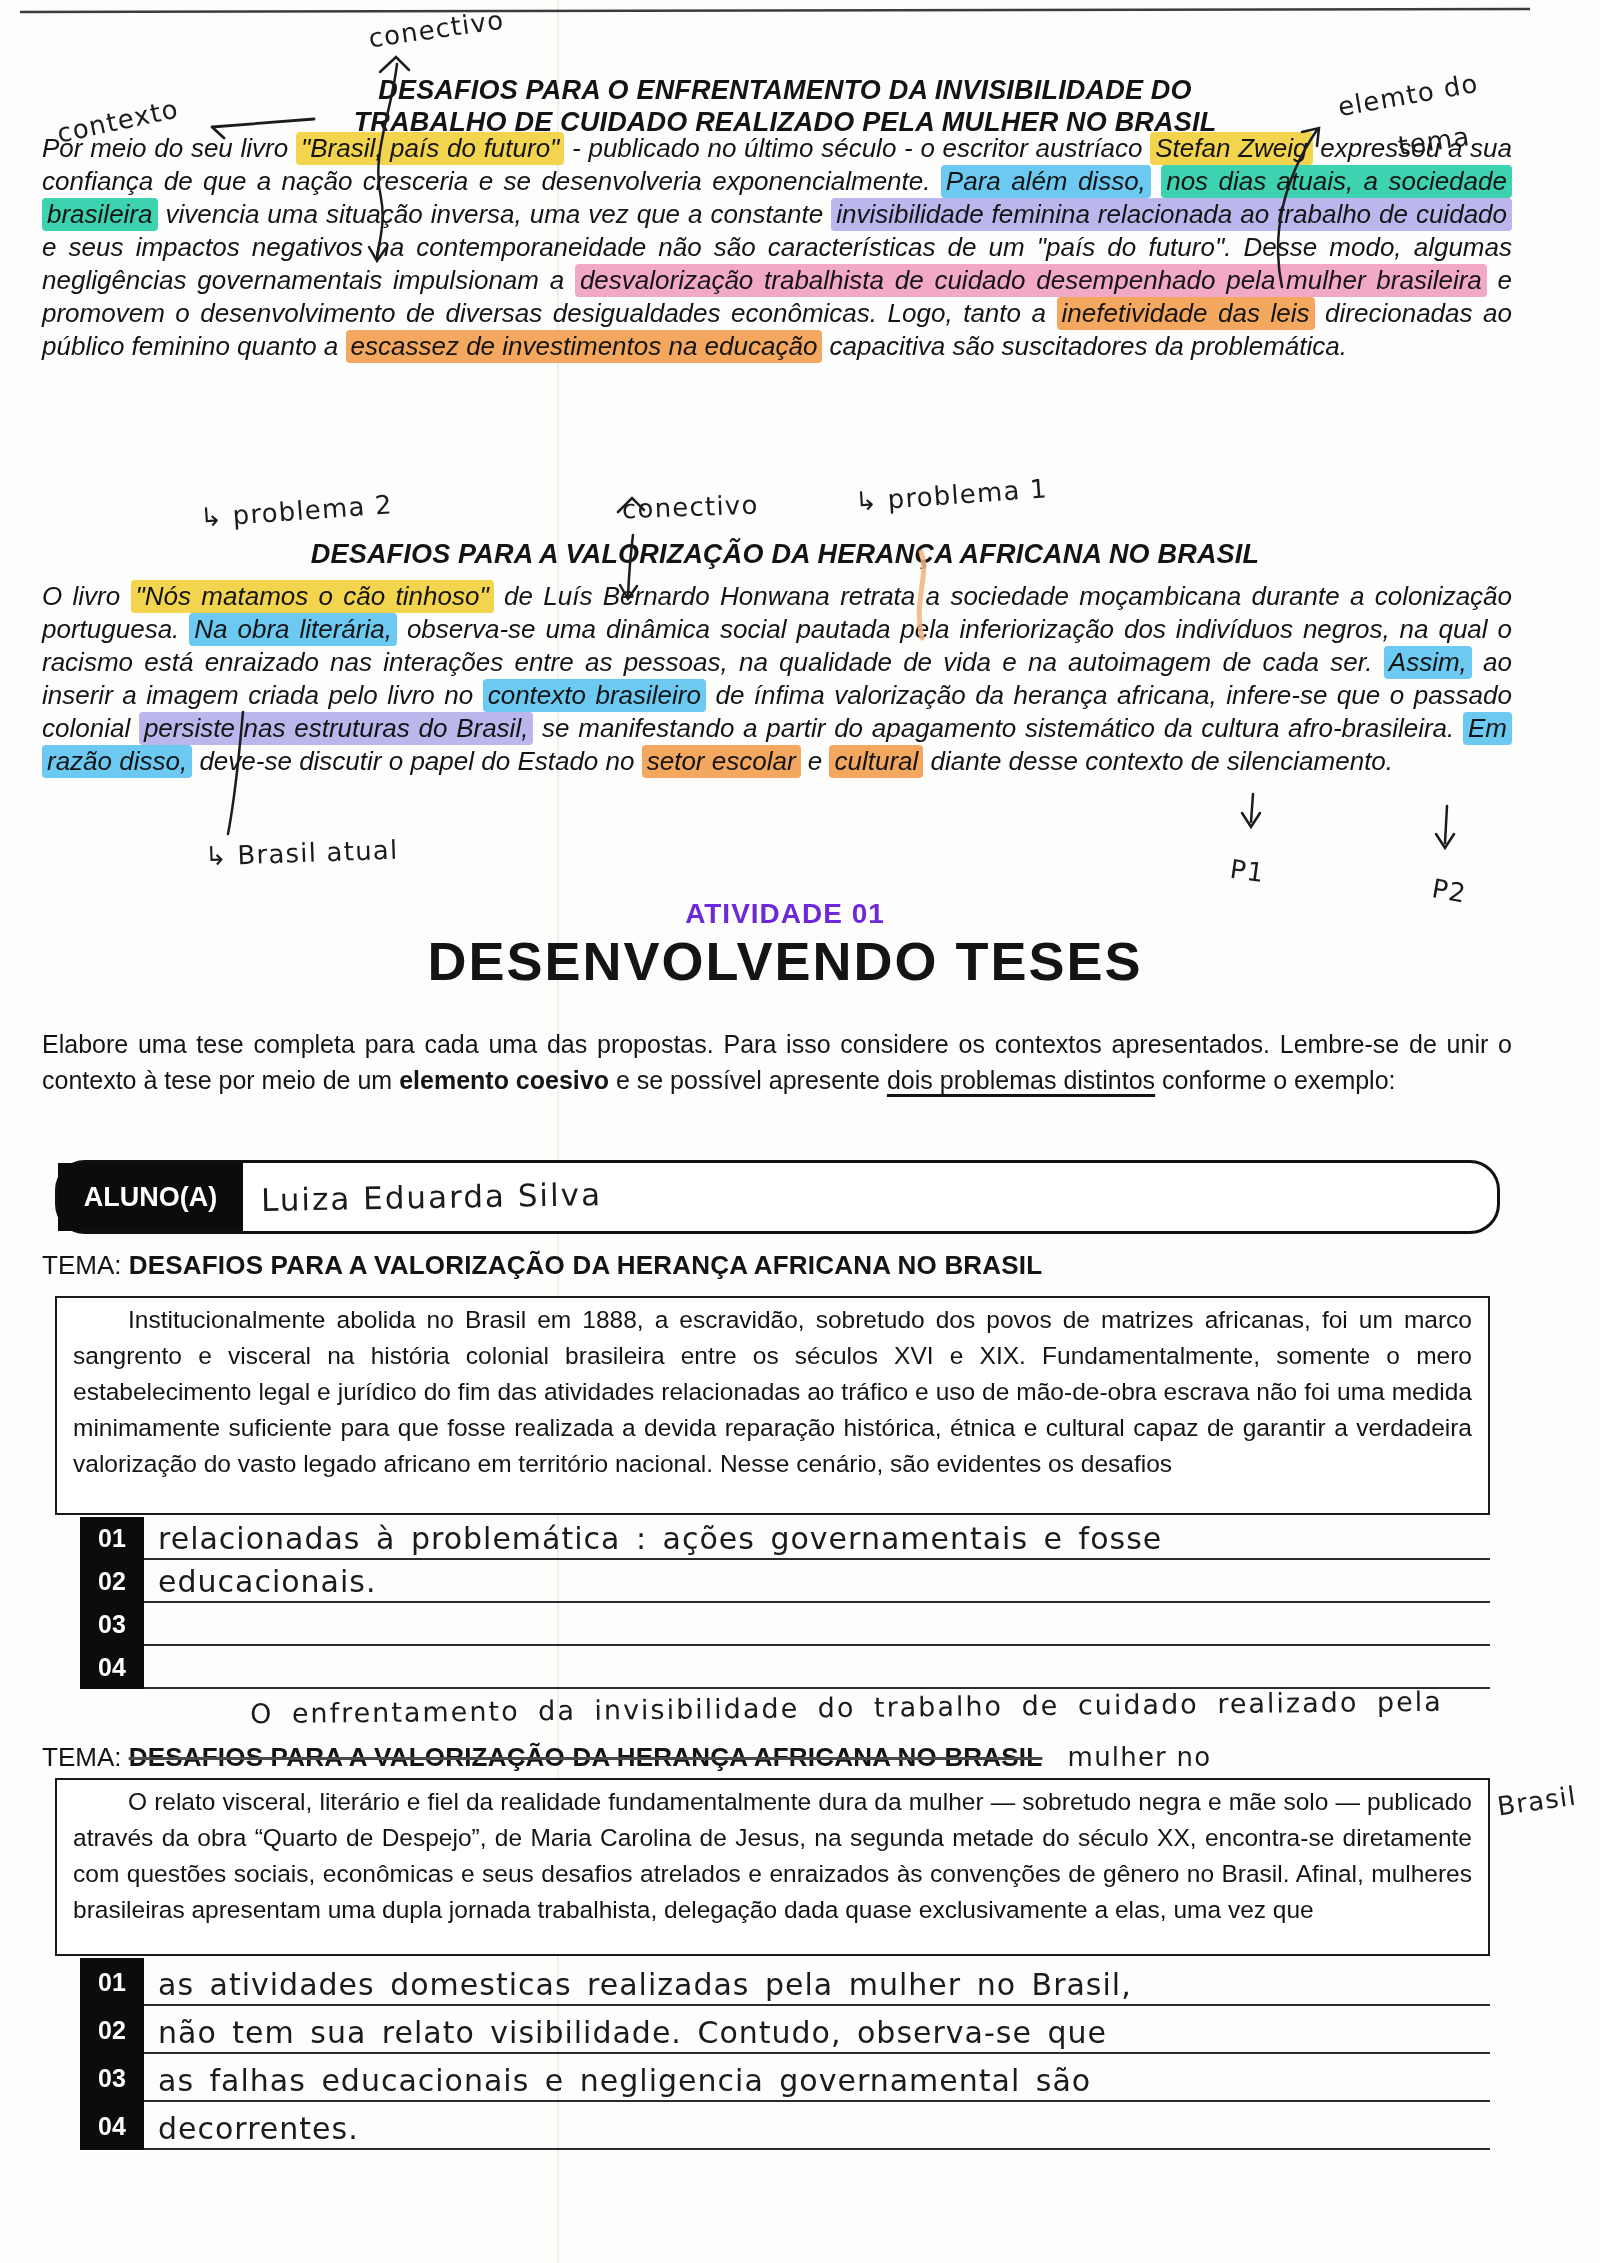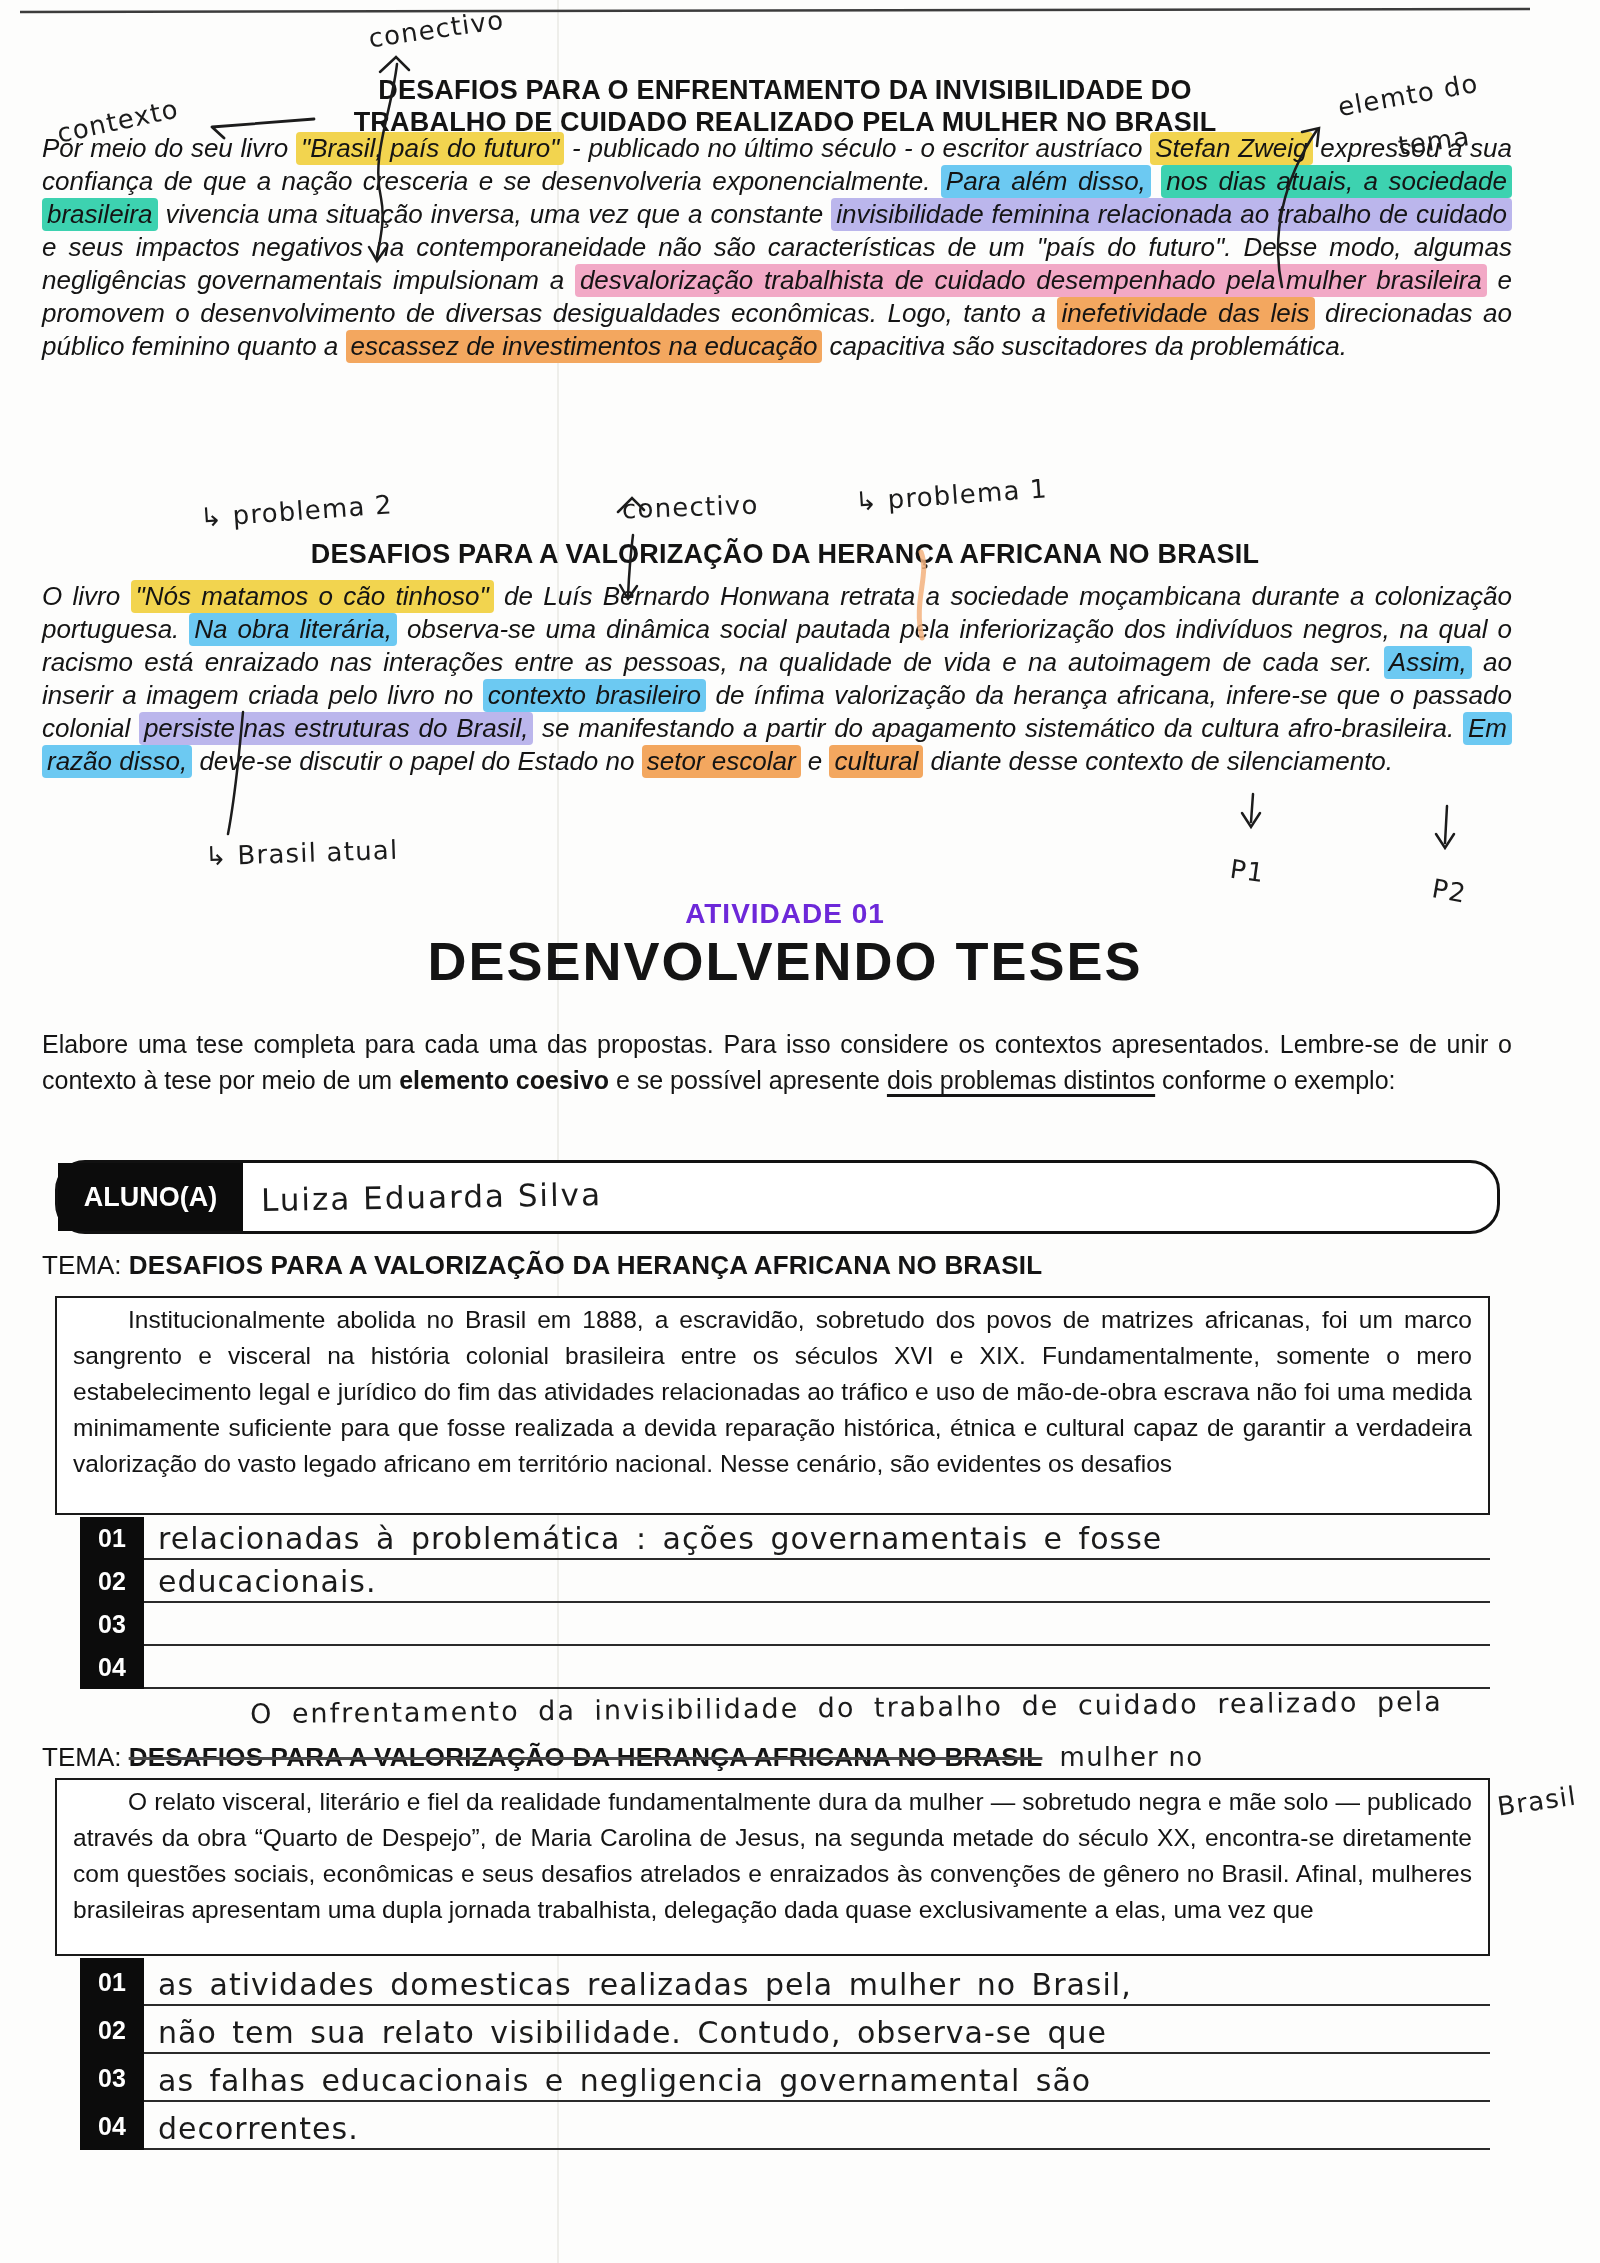--- a/index.html
+++ b/index.html
@@ -1,21 +1,21 @@
 <!DOCTYPE html>
 <html><head>
 <meta charset="utf-8">
 <style>
   html,body{margin:0;padding:0;background:#ffffff;}
   .page{position:relative;width:1600px;height:2263px;background:#fdfdfc;overflow:hidden;
         font-family:"Liberation Sans",sans-serif;color:#141414;}
   .fold{position:absolute;left:557px;top:0;width:2px;height:100%;background:#eeeeea;}
   .abs{position:absolute;}
   
-  .title{font-weight:800;font-size:27px;line-height:32px;letter-spacing:.2px;text-align:center;}
+  .title{font-weight:800;font-size:27px;line-height:32px;letter-spacing:.2px;text-align:center;font-style:italic;}
   .para{font-style:italic;font-weight:500;font-size:26px;line-height:33px;text-align:justify;}
   .boxpara{font-size:24.5px;line-height:36px;text-align:justify;text-indent:55px;}
   .activity-label{font-weight:800;font-size:28px;letter-spacing:1px;color:#6d28d9;text-align:center;}
   .activity-title{font-weight:800;font-size:54px;letter-spacing:2px;text-align:center;}
   .instructions{font-size:25px;line-height:36px;text-align:justify;}
   .seg-bold{font-weight:bold;}
   .seg-underline{text-decoration:underline;text-decoration-thickness:2.5px;text-underline-offset:5px;}
   
   .seg-yellow{background:#F2D44F;}
   .seg-blue{background:#6CC9F2;}
@@ -109,21 +109,21 @@
         <span class="hand answer"></span>
         </div>
     </div>
   </div>
 
   <div class="abs hand" style="left:250px;top:1692px;font-size:27px;letter-spacing:2px;word-spacing:8px;transform:rotate(-0.6deg);">O enfrentamento da invisibilidade do trabalho de cuidado realizado pela</div>
 
   <div class="abs tema" style="left:42px;top:1742px;width:1540px;">
     <span>TEMA:</span>
     <b class="struck">DESAFIOS PARA A VALORIZAÇÃO DA HERANÇA AFRICANA NO BRASIL</b>
-    <span class="hand small" style="margin-left:10px;">mulher no</span>
+    <span class="hand small" style="margin-left:18px;">mulher no</span>
   </div>
   <div class="abs hand small" style="left:1497px;top:1786px;transform:rotate(-8deg);">Brasil</div>
 
   <div class="abs ctxbox boxpara" style="left:55px;top:1778px;width:1435px;height:178px;">O relato visceral, literário e fiel da realidade fundamentalmente dura da mulher — sobretudo negra e mãe solo — publicado através da obra “Quarto de Despejo”, de Maria Carolina de Jesus, na segunda metade do século XX, encontra-se diretamente com questões sociais, econômicas e seus desafios atrelados e enraizados às convenções de gênero no Brasil. Afinal, mulheres brasileiras apresentam uma dupla jornada trabalhista, delegação dada quase exclusivamente a elas, uma vez que</div>
 
   <div class="abs rows" style="left:55px;top:1958px;width:1435px;">
     <div class="ansrow" style="height:48px;">
       <div class="num">01</div>
       <div class="rline">
         <span class="hand answer">as atividades domesticas realizadas pela mulher no Brasil,</span>

